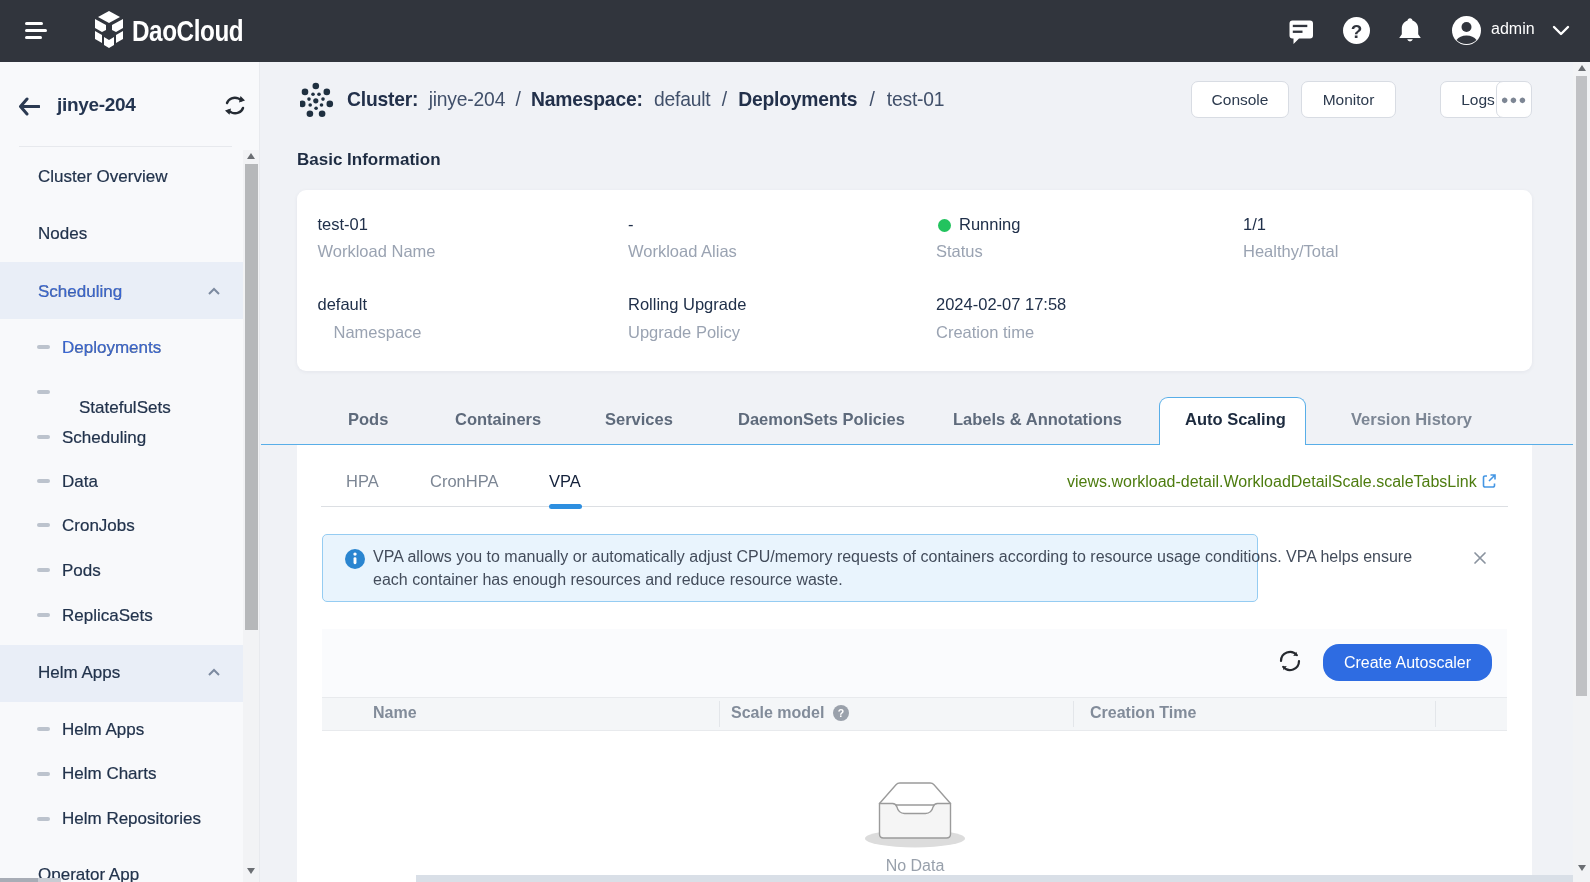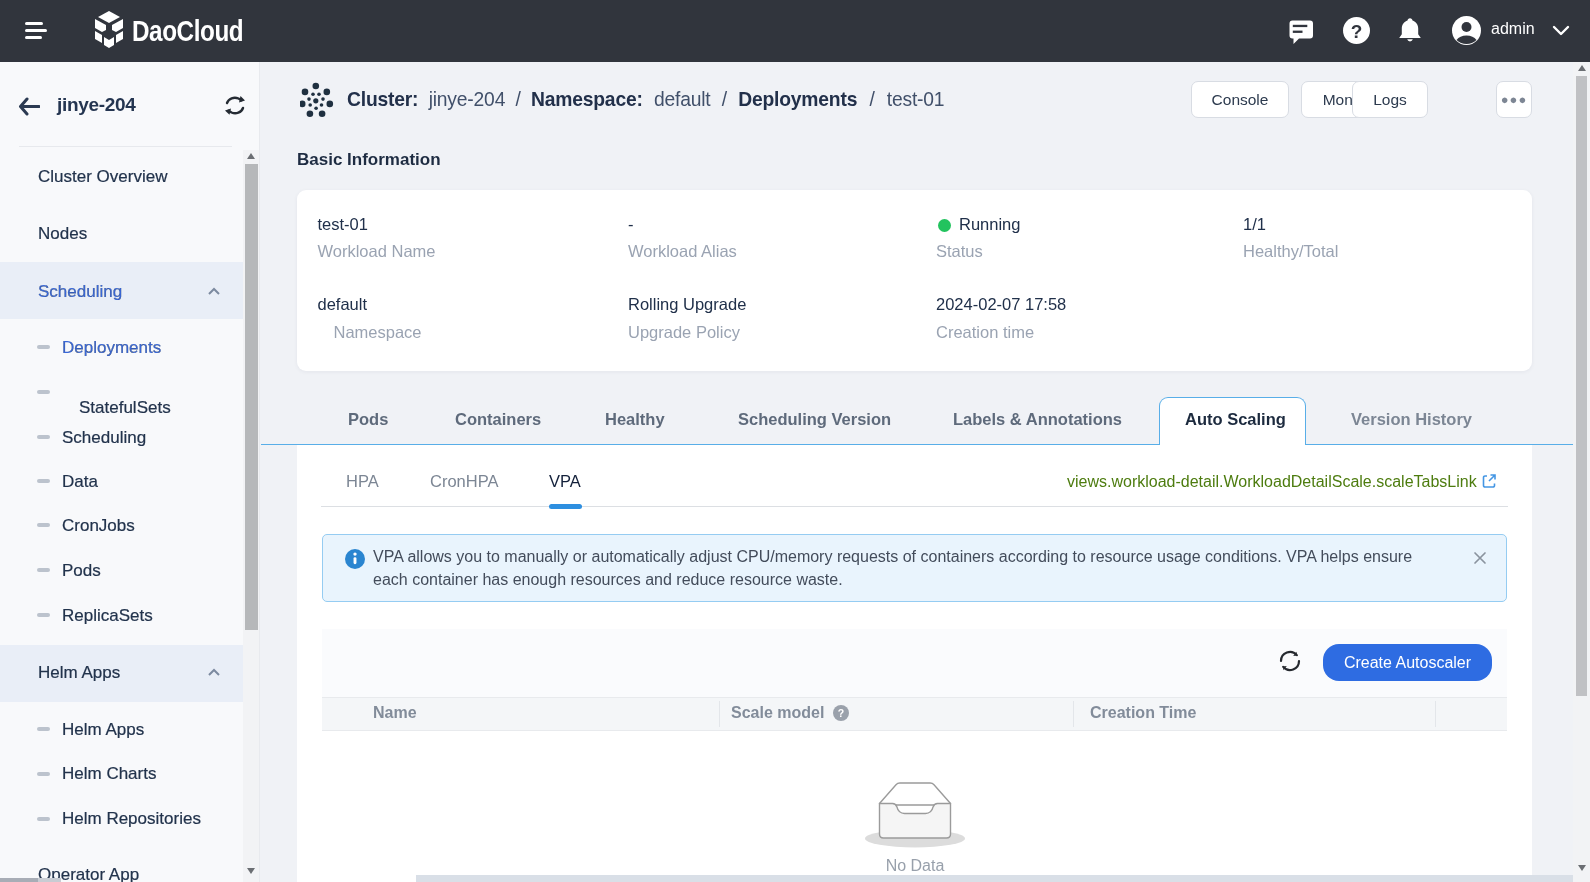--- a/index.html
+++ b/index.html
@@ -45,21 +45,21 @@
 #tabactive { position:absolute; left:1159px; top:397px; width:147px; height:48px; background:#fff; border:1px solid #58aee8; border-bottom:none; border-radius:9px 9px 0 0; }
 .tabline { position:absolute; top:444px; height:1px; background:#58aee8; }
 
 
 #panel { position:absolute; left:297px; top:445px; width:1235px; height:431px; background:#fff; }
 .stab { position:absolute; top:472px; font-size:16.5px; font-weight:normal; color:#7c8694; }
 #vpa-underline { position:absolute; left:549px; top:504px; width:33px; height:5px; background:#2e8fe0; border-radius:3px; }
 #stab-divider { position:absolute; left:321px; top:506px; width:1187px; height:1px; background:#dcdfe3; }
 
 
-#alert { position:absolute; left:322px; top:534px; width:1185px; height:68px; background:#e9f4fd; border:1px solid #95ccf2; border-radius:5px; }
+#alert { position:absolute; left:322px; top:534px; width:936px; height:68px; background:#e9f4fd; border:1px solid #95ccf2; border-radius:5px; }
 #alert-text { position:absolute; left:50px; top:11px; width:1100px; font-size:16px; line-height:22.5px; color:#434c5b; }
 
 
 #toolbar { position:absolute; left:322px; top:629px; width:1185px; height:68px; background:#fafbfd; }
 #create-btn { position:absolute; left:1323px; top:644px; width:169px; height:37px; background:#2e6ce2; color:#fff; border-radius:16px; font-size:16px; text-align:center; line-height:37px; }
 #thead { position:absolute; left:322px; top:697px; width:1185px; height:34px; background:#f4f6f8; border-top:1px solid #e8eaed; border-bottom:1px solid #e8eaed; }
 .th { position:absolute; top:704px; font-size:16px; font-weight:bold; color:#828c9a; }
 .tsep { position:absolute; top:701px; width:1px; height:26px; background:#e3e6ea; }
 
 
@@ -196,21 +196,21 @@
     <circle cx="23.0" cy="17.1" r="1.8"></circle>
     <circle cx="10.2" cy="23.0" r="1.8"></circle>
     <circle cx="21.5" cy="23.0" r="1.8"></circle>
     <circle cx="16.1" cy="26.2" r="1.8"></circle>
     <circle cx="15.8" cy="18.8" r="2.6"></circle>
   </g>
 </svg>
 <div id="crumb"><b>Cluster:</b><span style="padding-left:11px;">jinye-204</span><span style="padding:0 11px;">/</span><b>Namespace:</b><span style="padding-left:12px;">default</span><span style="padding:0 12px;">/</span><b>Deployments</b><span style="padding:0 13px;">/</span>test-01</div>
 <div class="btn" style="left:1191px; width:98px;">Console</div>
 <div class="btn" style="left:1301px; width:95px;">Monitor</div>
-<div class="btn" style="left:1352px; width:76px;">Logs</div>
+<div class="btn" style="left:1440px; width:76px;">Logs</div>
 <div class="btn" style="left:1496px; width:36px; font-size:13px; color:#7d8694; letter-spacing:1px;">●●●</div>
 
 <div id="bi-title">Basic Information</div>
 <div id="card">
   <div class="cval" style="left:20.5px; top:25px;">test-01</div>
   <div class="clab" style="left:20.5px; top:52px;">Workload Name</div>
   <div class="cval" style="left:331px; top:25px;">-</div>
   <div class="clab" style="left:331px; top:52px;">Workload Alias</div>
   <div class="abs" style="left:640.5px; top:29px; width:13px; height:13px; border-radius:50%; background:#22c35e;"></div>
   <div class="cval" style="left:662px; top:25px;">Running</div>
@@ -223,22 +223,22 @@
   <div class="clab" style="left:331px; top:133px;">Upgrade Policy</div>
   <div class="cval" style="left:639px; top:105px;">2024-02-07 17:58</div>
   <div class="clab" style="left:639px; top:133px;">Creation time</div>
 </div>
 
 <div id="tabactive"></div>
 <div class="tabline" style="left:261px; width:899px;"></div>
 <div class="tabline" style="left:1305px; width:268px;"></div>
 <div class="tab" style="left:348px;">Pods</div>
 <div class="tab" style="left:455px;">Containers</div>
-<div class="tab" style="left:605px;">Healthy</div>
-<div class="tab" style="left:738px;">Scheduling Version</div>
+<div class="tab" style="left:605px;">Services</div>
+<div class="tab" style="left:738px;">DaemonSets Policies</div>
 <div class="tab" style="left:953px;">Labels &amp; Annotations</div>
 <div class="tab" style="left:1185px; color:#1c2a3e;">Auto Scaling</div>
 <div class="tab" style="left:1351px; color:#7c8694;">Version History</div>
 
 <div id="panel"></div>
 <div class="stab" style="left:346px;">HPA</div>
 <div class="stab" style="left:430px;">CronHPA</div>
 <div class="stab" style="left:549px; color:#13203a;">VPA</div>
 <div id="stab-divider"></div>
 <div id="vpa-underline"></div>

